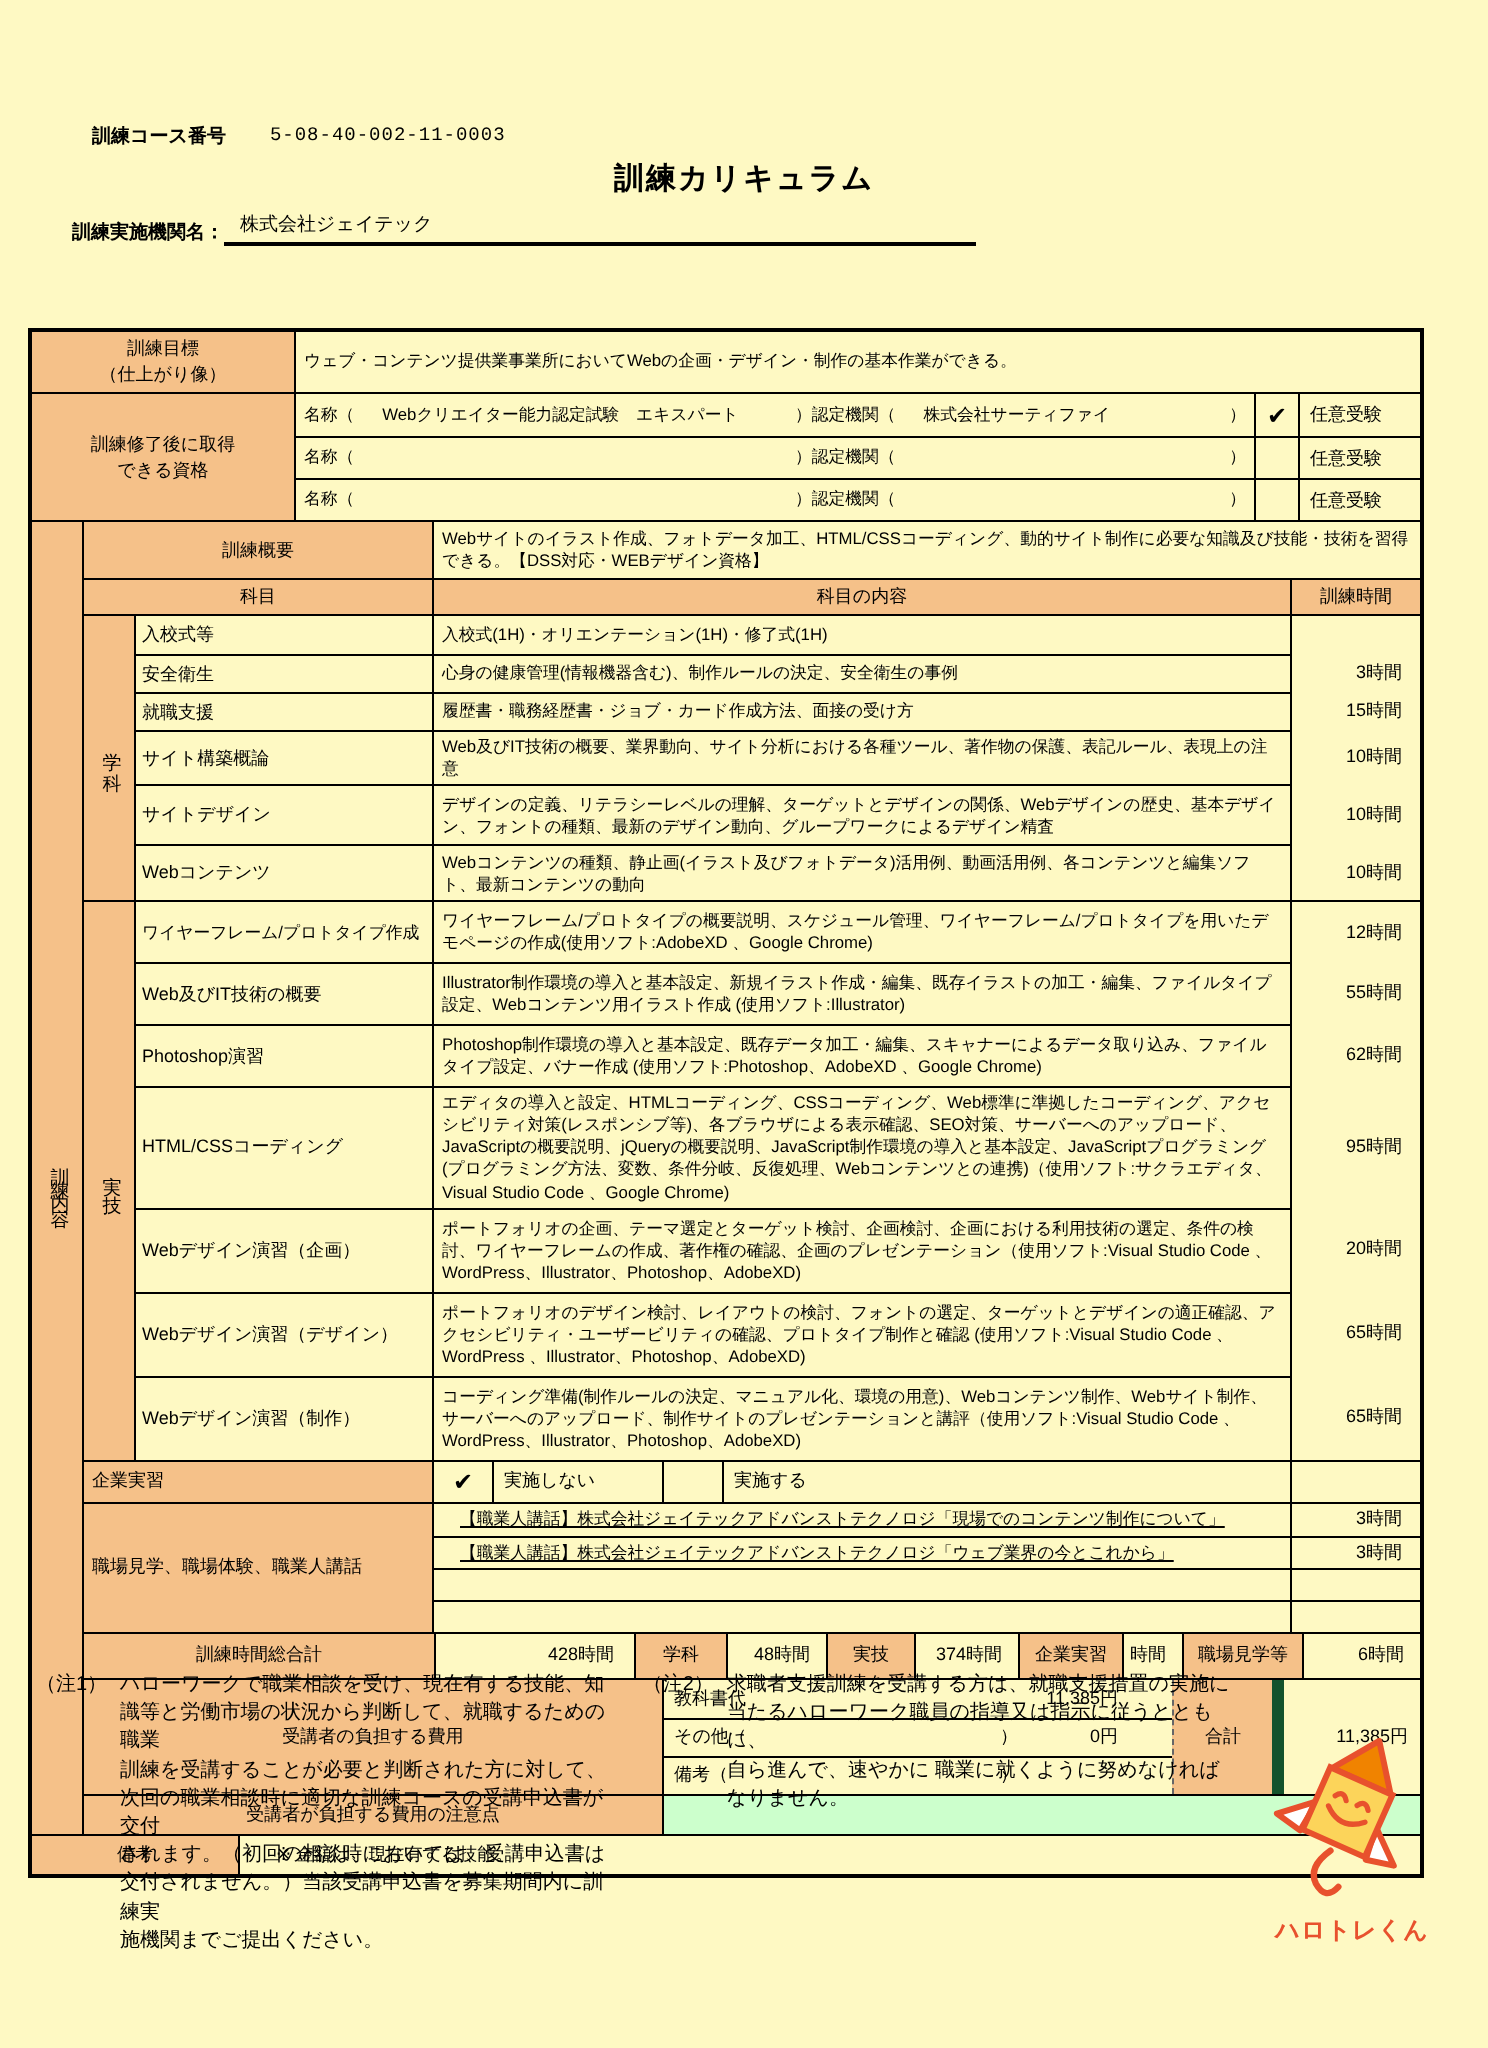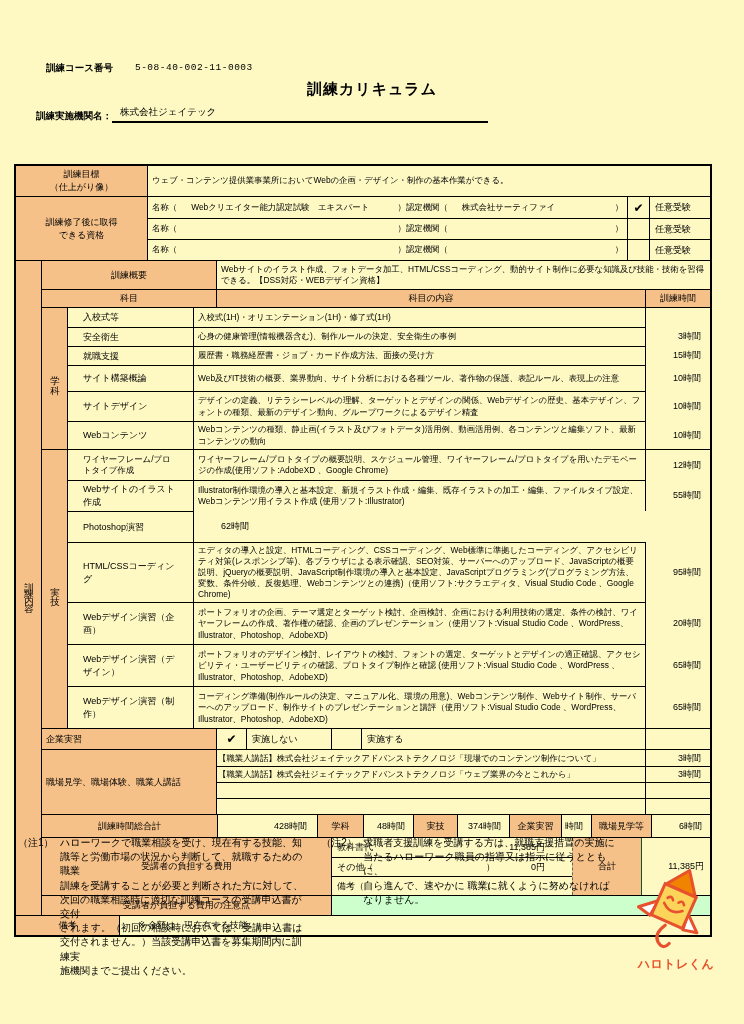--- a/index.html
+++ b/index.html
@@ -49,55 +49,55 @@
   .lbl-175 { width:175px; border-right:1px solid #000; }
   .head-row { display:flex; height:18px; }
   .head-subj { width:175px; border-right:1px solid #000; }
   .head-cont { flex:1; border-right:1px solid #000; }
   .head-time { width:64px; }
   
   .section { display:flex; }
   .vcolB { width:26px; border-right:1px solid #000; writing-mode:vertical-rl; text-orientation:upright; display:flex; align-items:center; justify-content:center; letter-spacing:1.1em; font-size:9.5px; }
   .sec-rows { flex:1; display:flex; flex-direction:column; min-width:0; }
   .srow { display:flex; align-items:stretch; }
-  .c-subj { width:126px; border-right:1px solid #000; display:flex; align-items:center; padding:1px 15px; }
+  .c-subj { width:149px; border-right:1px solid #000; display:flex; align-items:center; padding:1px 3px; }
   .c-cont { flex:1; border-right:1px solid #000; display:flex; align-items:center; padding:2px 4px; min-width:0; }
   .c-time { width:64px; display:flex; align-items:center; justify-content:flex-end; padding-right:9px; }
   .srow + .srow .c-subj, .srow + .srow .c-cont { border-top:1px solid #000; }
   
   .kigyo-row { display:flex; min-height:21px; }
   .kg-cb { width:30px; border-right:1px solid #000; display:flex; align-items:center; justify-content:center; font-size:12px; }
   .kg-lbl { width:85px; border-right:1px solid #000; display:flex; align-items:center; padding-left:5px; }
   .kg-yes { flex:1; border-right:1px solid #000; display:flex; align-items:center; padding-left:5px; }
   .kg-time { width:64px; }
   
   .shokuba { display:flex; }
   .sh-rows { flex:1; display:flex; flex-direction:column; min-width:0; }
   .shrow { display:flex; min-height:16px; }
   .shrow + .shrow .sh-cont, .shrow + .shrow .sh-time { border-top:1px solid #000; }
-  .sh-cont { flex:1; border-right:1px solid #000; display:flex; align-items:center; padding:1px 1px; min-width:0; }
+  .sh-cont { flex:1; border-right:1px solid #000; display:flex; align-items:center; padding:1px 13px; min-width:0;text-decoration:underline; }
   .sh-time { width:64px; display:flex; align-items:center; justify-content:flex-end; padding-right:9px; }
   
   .totals-row { display:flex; height:23px; font-size:9px; }
   .totals-row > div { display:flex; align-items:center; justify-content:center; }
   .totals-row > div + div { border-left:1px solid #000; }
   .tt-l { width:175px; } .tt-v1 { width:100px; justify-content:flex-end !important; padding-right:10px; }
   .tt-l2 { width:46px; } .tt-v2 { width:50px; justify-content:flex-end !important; padding-right:8px; }
   .tt-l3 { width:44px; } .tt-v3 { width:52px; justify-content:flex-end !important; padding-right:8px; }
   .tt-l4 { width:52px; } .tt-v4 { width:30px; justify-content:flex-end !important; padding-right:8px; }
   .tt-l5 { width:60px; } .tt-v5 { flex:1; justify-content:flex-end !important; padding-right:8px; }
   
   .fees { display:flex; }
   .fee-lbl { width:290px; border-right:1px solid #000; }
   .fee-rows { flex:1; display:flex; flex-direction:column; min-width:0; }
   .frow { display:flex; min-height:19px; align-items:center; padding:1px 5px; }
   .frow + .frow { border-top:1px solid #000; }
   .fee-spacer { flex:1; }
   .fee-amt { width:72px; text-align:right; padding-right:22px; }
-  .gokei { width:70px; border-left:1px dashed #666; border-right:1px solid #14532d; }
+  .gokei { width:56px; border-left:1px dashed #666; border-right:6px solid #14532d; }
   .fee-total { width:68px; display:flex; align-items:center; justify-content:flex-end; padding-right:6px; }
   
   .notes-row { display:flex; min-height:20px; }
   .notes-lbl { width:290px; border-right:1px solid #000; }
   .biko-row { min-height:20px; }
   .biko-lbl { width:104px; border-right:1px solid #000; }
   .biko-text { padding-left:18px; }
   
   .footnotes { position:absolute; left:18px; top:836px; width:600px; font-size:10px; line-height:1.42; display:flex; flex-direction:row; gap:12px; }
   .fnote { display:flex; }
@@ -226,26 +226,27 @@
 
         <div class="section">
           <div class="vcolB orange">実技</div>
           <div class="sec-rows">
             <div class="srow" style="min-height:30px">
               <div class="c-subj small">ワイヤーフレーム/プロトタイプ作成</div>
               <div class="c-cont small">ワイヤーフレーム/プロトタイプの概要説明、スケジュール管理、ワイヤーフレーム/プロトタイプを用いたデモページの作成(使用ソフト:AdobeXD 、Google Chrome)</div>
               <div class="c-time">12時間</div>
             </div>
             <div class="srow" style="min-height:31px">
-              <div class="c-subj">Webサイトのイラスト作成</div>
+              <div class="c-subj">Web及びIT技術の概要</div>
               <div class="c-cont small">Illustrator制作環境の導入と基本設定、新規イラスト作成・編集、既存イラストの加工・編集、ファイルタイプ設定、Webコンテンツ用イラスト作成 (使用ソフト:Illustrator)</div>
               <div class="c-time">55時間</div>
             </div>
             <div class="srow" style="min-height:31px">
               <div class="c-subj">Photoshop演習</div>
+              <div class="c-cont small">Photoshop制作環境の導入と基本設定、既存データ加工・編集、スキャナーによるデータ取り込み、ファイルタイプ設定、バナー作成 (使用ソフト:Photoshop、AdobeXD 、Google Chrome)</div>
               <div class="c-time">62時間</div>
             </div>
             <div class="srow" style="min-height:55px">
               <div class="c-subj">HTML/CSSコーディング</div>
               <div class="c-cont small">エディタの導入と設定、HTMLコーディング、CSSコーディング、Web標準に準拠したコーディング、アクセシビリティ対策(レスポンシブ等)、各ブラウザによる表示確認、SEO対策、サーバーへのアップロード、JavaScriptの概要説明、jQueryの概要説明、JavaScript制作環境の導入と基本設定、JavaScriptプログラミング(プログラミング方法、変数、条件分岐、反復処理、Webコンテンツとの連携)（使用ソフト:サクラエディタ、Visual Studio Code 、Google Chrome)</div>
               <div class="c-time">95時間</div>
             </div>
             <div class="srow" style="min-height:42px">
               <div class="c-subj">Webデザイン演習（企画）</div>
               <div class="c-cont small">ポートフォリオの企画、テーマ選定とターゲット検討、企画検討、企画における利用技術の選定、条件の検討、ワイヤーフレームの作成、著作権の確認、企画のプレゼンテーション（使用ソフト:Visual Studio Code 、WordPress、Illustrator、Photoshop、AdobeXD)</div>

